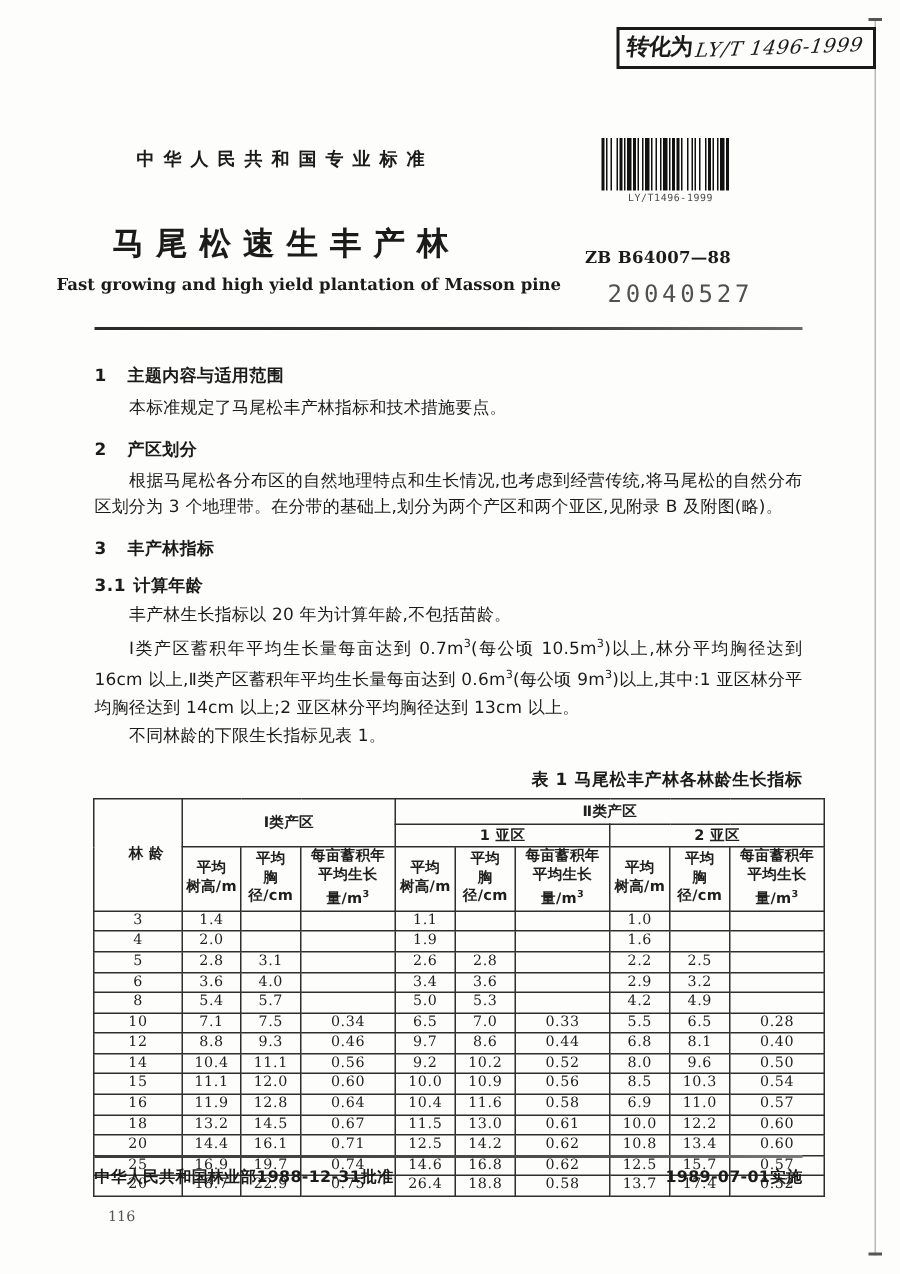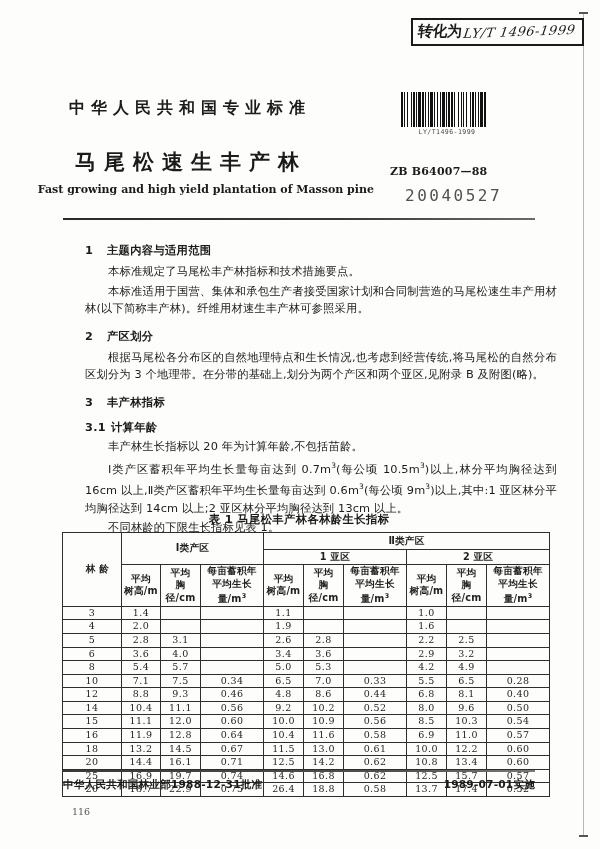--- a/index.html
+++ b/index.html
@@ -40,21 +40,21 @@
   .conv-code{
     font-family:"DejaVu Serif","Liberation Serif",serif;
     font-size:13px;font-style:italic;letter-spacing:.5px;
     transform:skewX(-10deg) rotate(-2deg);
   }
 
   
   .std-series{
     position:absolute;left:0;top:98px;width:374px;
     text-align:center;
-    font-size:16px;font-weight:700;letter-spacing:6px;
+    font-size:12px;font-weight:700;letter-spacing:6px;
     text-indent:6px;
   }
   .title-cn{
     position:absolute;left:0;top:148px;width:374px;
     text-align:center;
     font-size:21px;font-weight:700;letter-spacing:8px;
     text-indent:8px;
     font-family:Liberation Mono, monospace;
   }
   .title-en{
@@ -85,40 +85,40 @@
     opacity:.82;
   }
 
   
   .head-rule{
     position:absolute;left:63px;top:218px;width:472px;height:2px;
     background:linear-gradient(90deg,#2a2a2a,#3a3a3a 60%,#6a6a6a);
   }
 
   
-  .body{position:absolute;left:63px;top:232px;width:472px;margin-left:22px;}
+  .body{position:absolute;left:63px;top:232px;width:472px;}
   .sec-h{
     font-size:11.3px;font-weight:700;margin:11px 0 5px 0;
     letter-spacing:.3px;
   }
   .sec-h .num{display:inline-block;min-width:22px;}
   .sub-h{
     font-size:11.3px;font-weight:700;margin:10px 0 3px 0;letter-spacing:.3px;
   }
   .sub-h .num{display:inline-block;min-width:26px;}
   p.para{
     font-size:11.3px;line-height:17.5px;margin:0 0 2px 0;
     text-indent:23px;text-align:justify;letter-spacing:.15px;
   }
   sup{font-size:.66em;vertical-align:super;}
 
   
   .tbl-cap{
     position:absolute;left:63px;top:512px;width:472px;
-    text-align:center;font-size:11.3px;font-weight:700;letter-spacing:.4px;
+    text-align:right;font-size:11.3px;font-weight:700;letter-spacing:.4px;
   }
   table.growth{
     position:absolute;left:62px;top:532px;width:473px;
     border-collapse:collapse;
     font-size:9.6px;
     table-layout:fixed;
   }
   table.growth th,table.growth td{
     border:1px solid #2e2e2e;
     padding:0;text-align:center;vertical-align:middle;
@@ -242,21 +242,20 @@
   <div class="recv-stamp">20040527</div>
 
   <div class="head-rule"></div>
 
   <div class="body">
 
     <div class="sec-h">
       <span class="num">1</span><span>主题内容与适用范围</span>
     </div>
     <p class="para">本标准规定了马尾松丰产林指标和技术措施要点。</p>
-    <p class="para">本标准适用于国营、集体和承包生产者接受国家计划和合同制营造的马尾松速生丰产用材林(以下简称丰产林)。纤维用材速生丰产林可参照采用。</p>
 
     <div class="sec-h">
       <span class="num">2</span><span>产区划分</span>
     </div>
     <p class="para">根据马尾松各分布区的自然地理特点和生长情况,也考虑到经营传统,将马尾松的自然分布区划分为 3 个地理带。在分带的基础上,划分为两个产区和两个亚区,见附录 B 及附图(略)。</p>
 
     <div class="sec-h">
       <span class="num">3</span><span>丰产林指标</span>
     </div>
 
@@ -377,21 +376,21 @@
           <td>0.33</td>
           <td>5.5</td>
           <td>6.5</td>
           <td>0.28</td>
         </tr>
         <tr>
           <td class="age">12</td>
           <td>8.8</td>
           <td>9.3</td>
           <td>0.46</td>
-          <td>4.8</td>
+          <td>9.7</td>
           <td>8.6</td>
           <td>0.44</td>
           <td>6.8</td>
           <td>8.1</td>
           <td>0.40</td>
         </tr>
         <tr>
           <td class="age">14</td>
           <td>10.4</td>
           <td>11.1</td>

